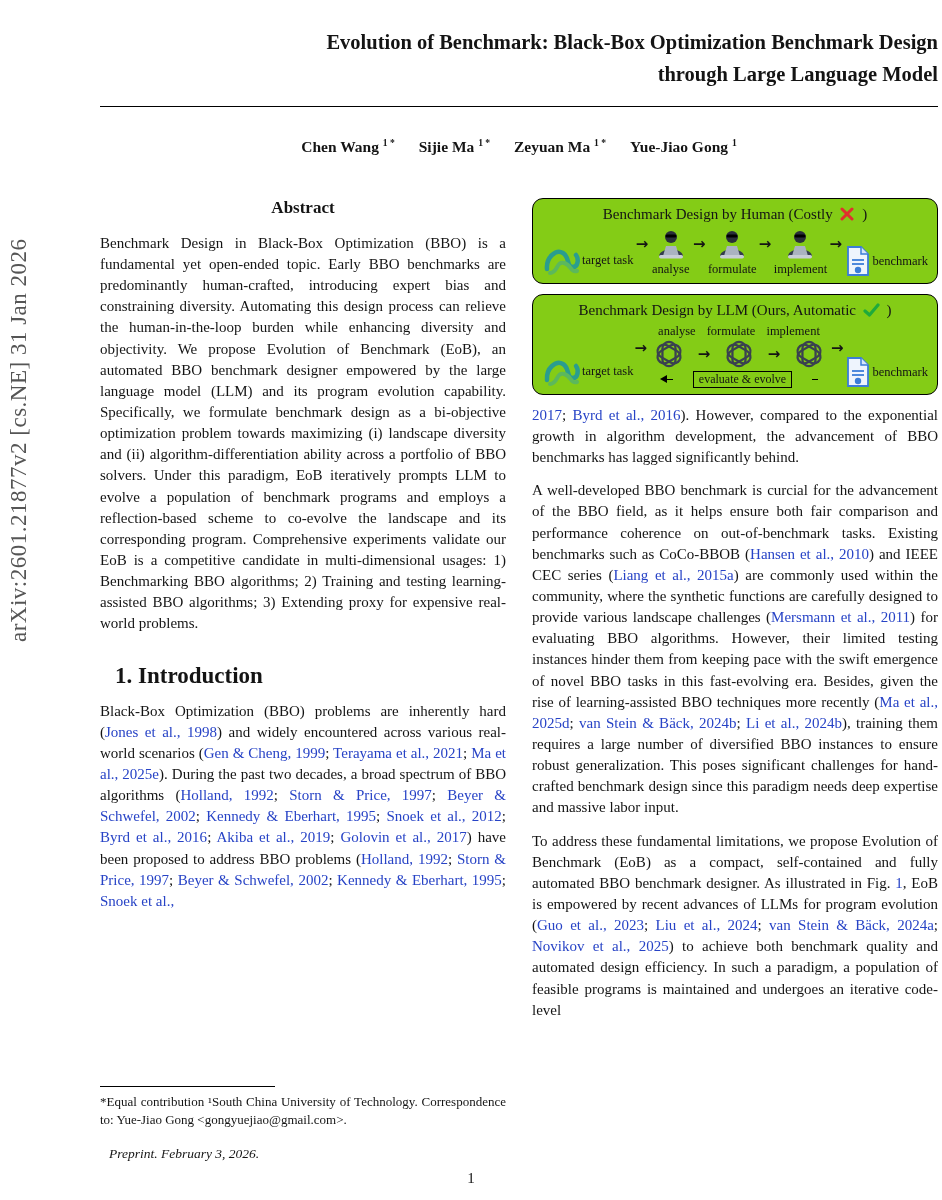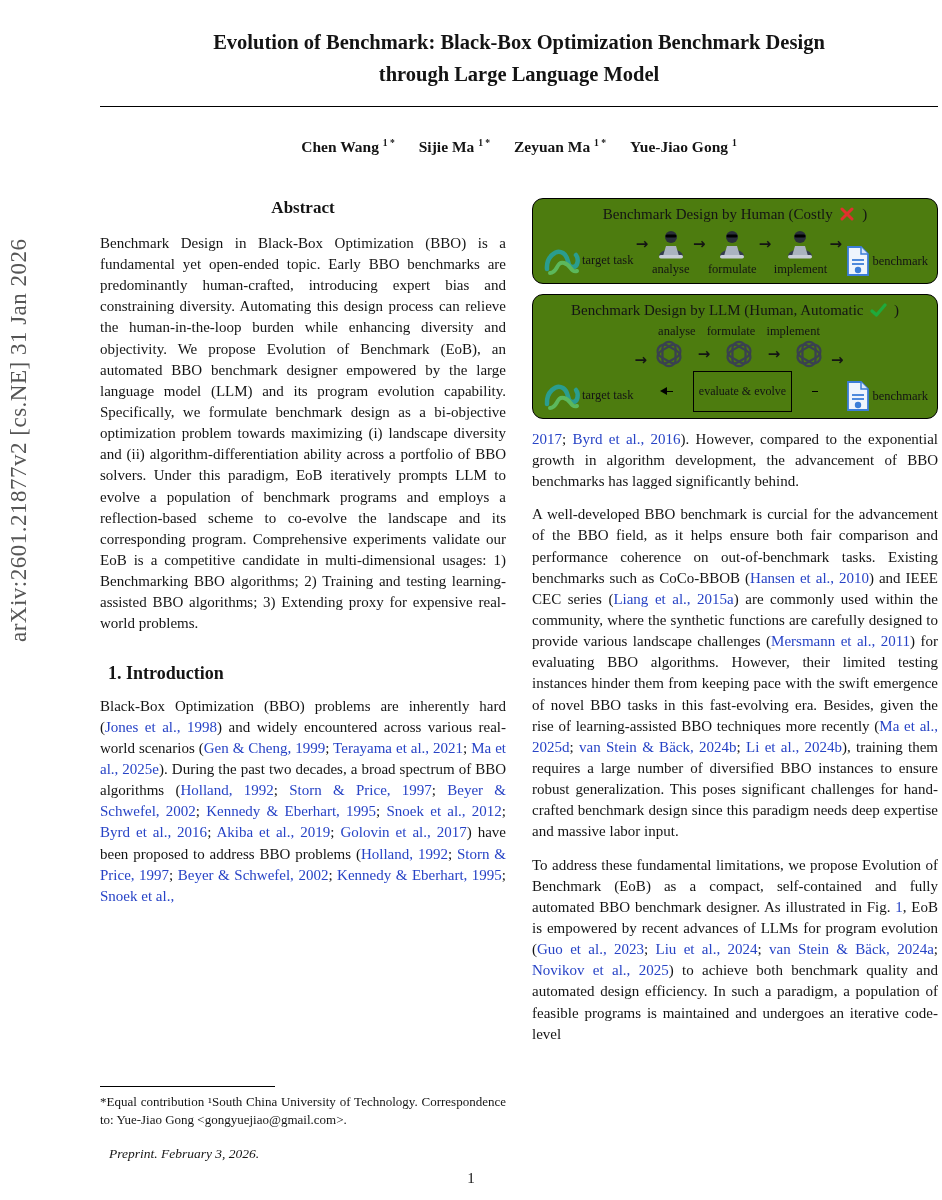--- a/index.html
+++ b/index.html
@@ -22,53 +22,53 @@
     font-size: 23px;
     color: #555;
     letter-spacing: 0.5px;
     white-space: nowrap;
     font-family: "Liberation Serif", serif;
   }
 
   .content { position: absolute; left: 100px; top: 26px; width: 838px; }
 
   .paper-title {
-    text-align: center;
+    text-align: right;
     font-weight: bold;
     font-size: 20.5px;
     line-height: 1.58;
   }
   .title-rule { border: none; border-top: 1.6px solid #000; margin: 15px 0 0; }
 
   .authors { text-align: center; font-weight: bold; font-size: 15.5px; margin-top: 30px; }
   .authors .author { margin: 0 10px; white-space: nowrap; }
   sup { font-size: 0.62em; font-weight: bold; }
 
   .columns { display: flex; gap: 26px; margin-top: 42px; }
   .col { flex: 1; min-width: 0; }
   .left-col { display: flex; flex-direction: column; height: 966px; }
 
   .abstract-heading { text-align: center; font-size: 17px; font-weight: bold; margin: 0 0 15px; }
-  .section-heading { font-size: 18px; font-weight: bold; margin: 16px 8px 12px; }
+  .section-heading { font-size: 23px; font-weight: bold; margin: 16px 15px 12px; }
 
   p.just {
     text-align: justify;
     font-size: 15px;
     line-height: 1.41;
     margin: 0 0 12px;
   }
   .cite { color: var(--link, #2743c6); }
 
   
   .fig-box {
     border: 1.5px solid #000;
     border-radius: 11px;
     padding: 7px 9px 6px;
     margin-bottom: 10px;
-    background: #4d7c0f;
+    background: #84cc16;
   }
   .fig-title {
     text-align: center;
     font-size: 15px;
     margin-bottom: 5px;
     white-space: nowrap;
   }
   .fig-title svg { vertical-align: -2px; margin: 0 3px; }
   .fig-row { display: flex; align-items: flex-end; justify-content: space-between; }
   .fig-cell { display: flex; flex-direction: row; align-items: center; }
@@ -89,21 +89,21 @@
   .feedback .line { flex: 1; border-top: 1.3px solid #000; }
   .feedback .head {
     width: 0; height: 0;
     border-top: 4px solid transparent;
     border-bottom: 4px solid transparent;
     border-right: 7px solid #000;
   }
   .feedback .fb-label {
     font-size: 12px;
     border: 1px solid #000;
-    padding: 12px 5px;
+    padding: 0 5px;
     margin: 0 20px;
     white-space: nowrap;
   }
   .bottom-row .fig-cell { justify-content: flex-end; }
 
   .fig-caption { font-size: 13.5px; line-height: 1.38; margin: 4px 0 24px; text-align: justify; }
   .fig-caption .cap-label { font-style: italic; }
 
   
   .footnote-block { margin-top: auto; font-size: 13px; line-height: 1.4; }
@@ -215,21 +215,21 @@
               <line x1="8" y1="19" x2="20" y2="19" stroke="#3b7dd8" stroke-width="1.8"></line>
               <circle cx="14" cy="25" r="3.2" fill="#3b7dd8"></circle>
             </svg>
             <span class="fig-label">benchmark</span>
           </div>
         </div>
       </div>
 
       <div class="fig-box">
         <div class="fig-title">
-          <span>Benchmark Design by LLM (Human, Automatic</span>
+          <span>Benchmark Design by LLM (Ours, Automatic</span>
           <svg width="17" height="14" viewBox="0 0 17 14">
               <path class="stroke-check" d="M2 8 L6.5 12 L15 2" fill="none" stroke="#1faa3c" stroke-width="3.2" stroke-linecap="round" stroke-linejoin="round"></path>
             </svg>
           <span>)</span>
         </div>
         <div class="fig-row bottom-row">
           <div class="fig-cell">
             <svg width="40" height="34" viewBox="0 0 40 34">
               <path d="M5 26 C4 14 14 6 21 10 C28 14 24 24 31 24 C36 24 37 16 34 12" stroke="#2a9d8f" stroke-width="4.5" fill="none" stroke-linecap="round"></path>
               <path d="M8 30 C16 30 14 18 22 20 C30 22 28 30 35 28" stroke="#5cb85c" stroke-width="4" fill="none" stroke-linecap="round"></path>

